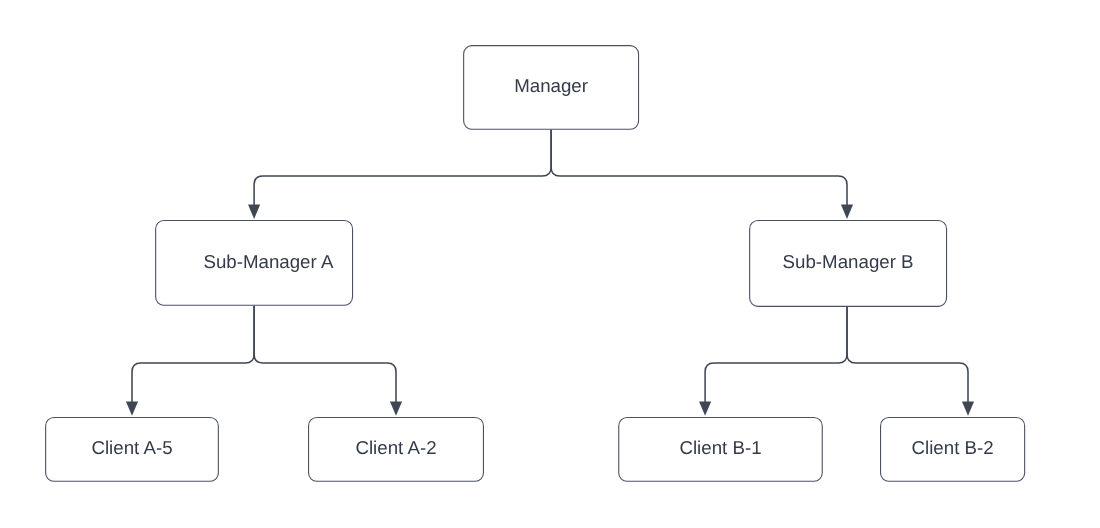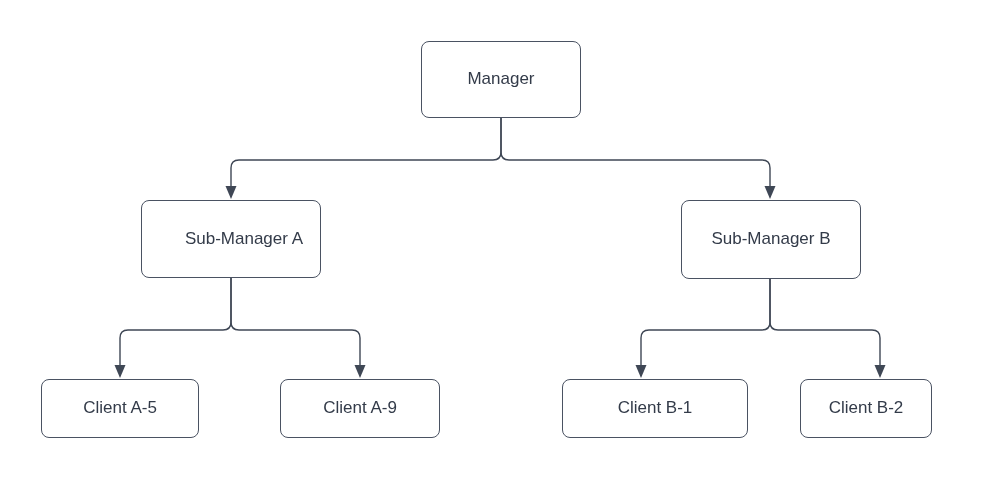--- a/index.html
+++ b/index.html
@@ -92,21 +92,21 @@
 
   <div class="node node-sub-b">
     <span>Sub-Manager B</span>
   </div>
 
   <div class="node node-client-a1">
     <span>Client A-5</span>
   </div>
 
   <div class="node node-client-a2">
-    <span>Client A-9</span>
+    <span>Client A-2</span>
   </div>
 
   <div class="node node-client-b1">
     <span>Client B-1</span>
   </div>
 
   <div class="node node-client-b2">
     <span>Client B-2</span>
   </div>
 

